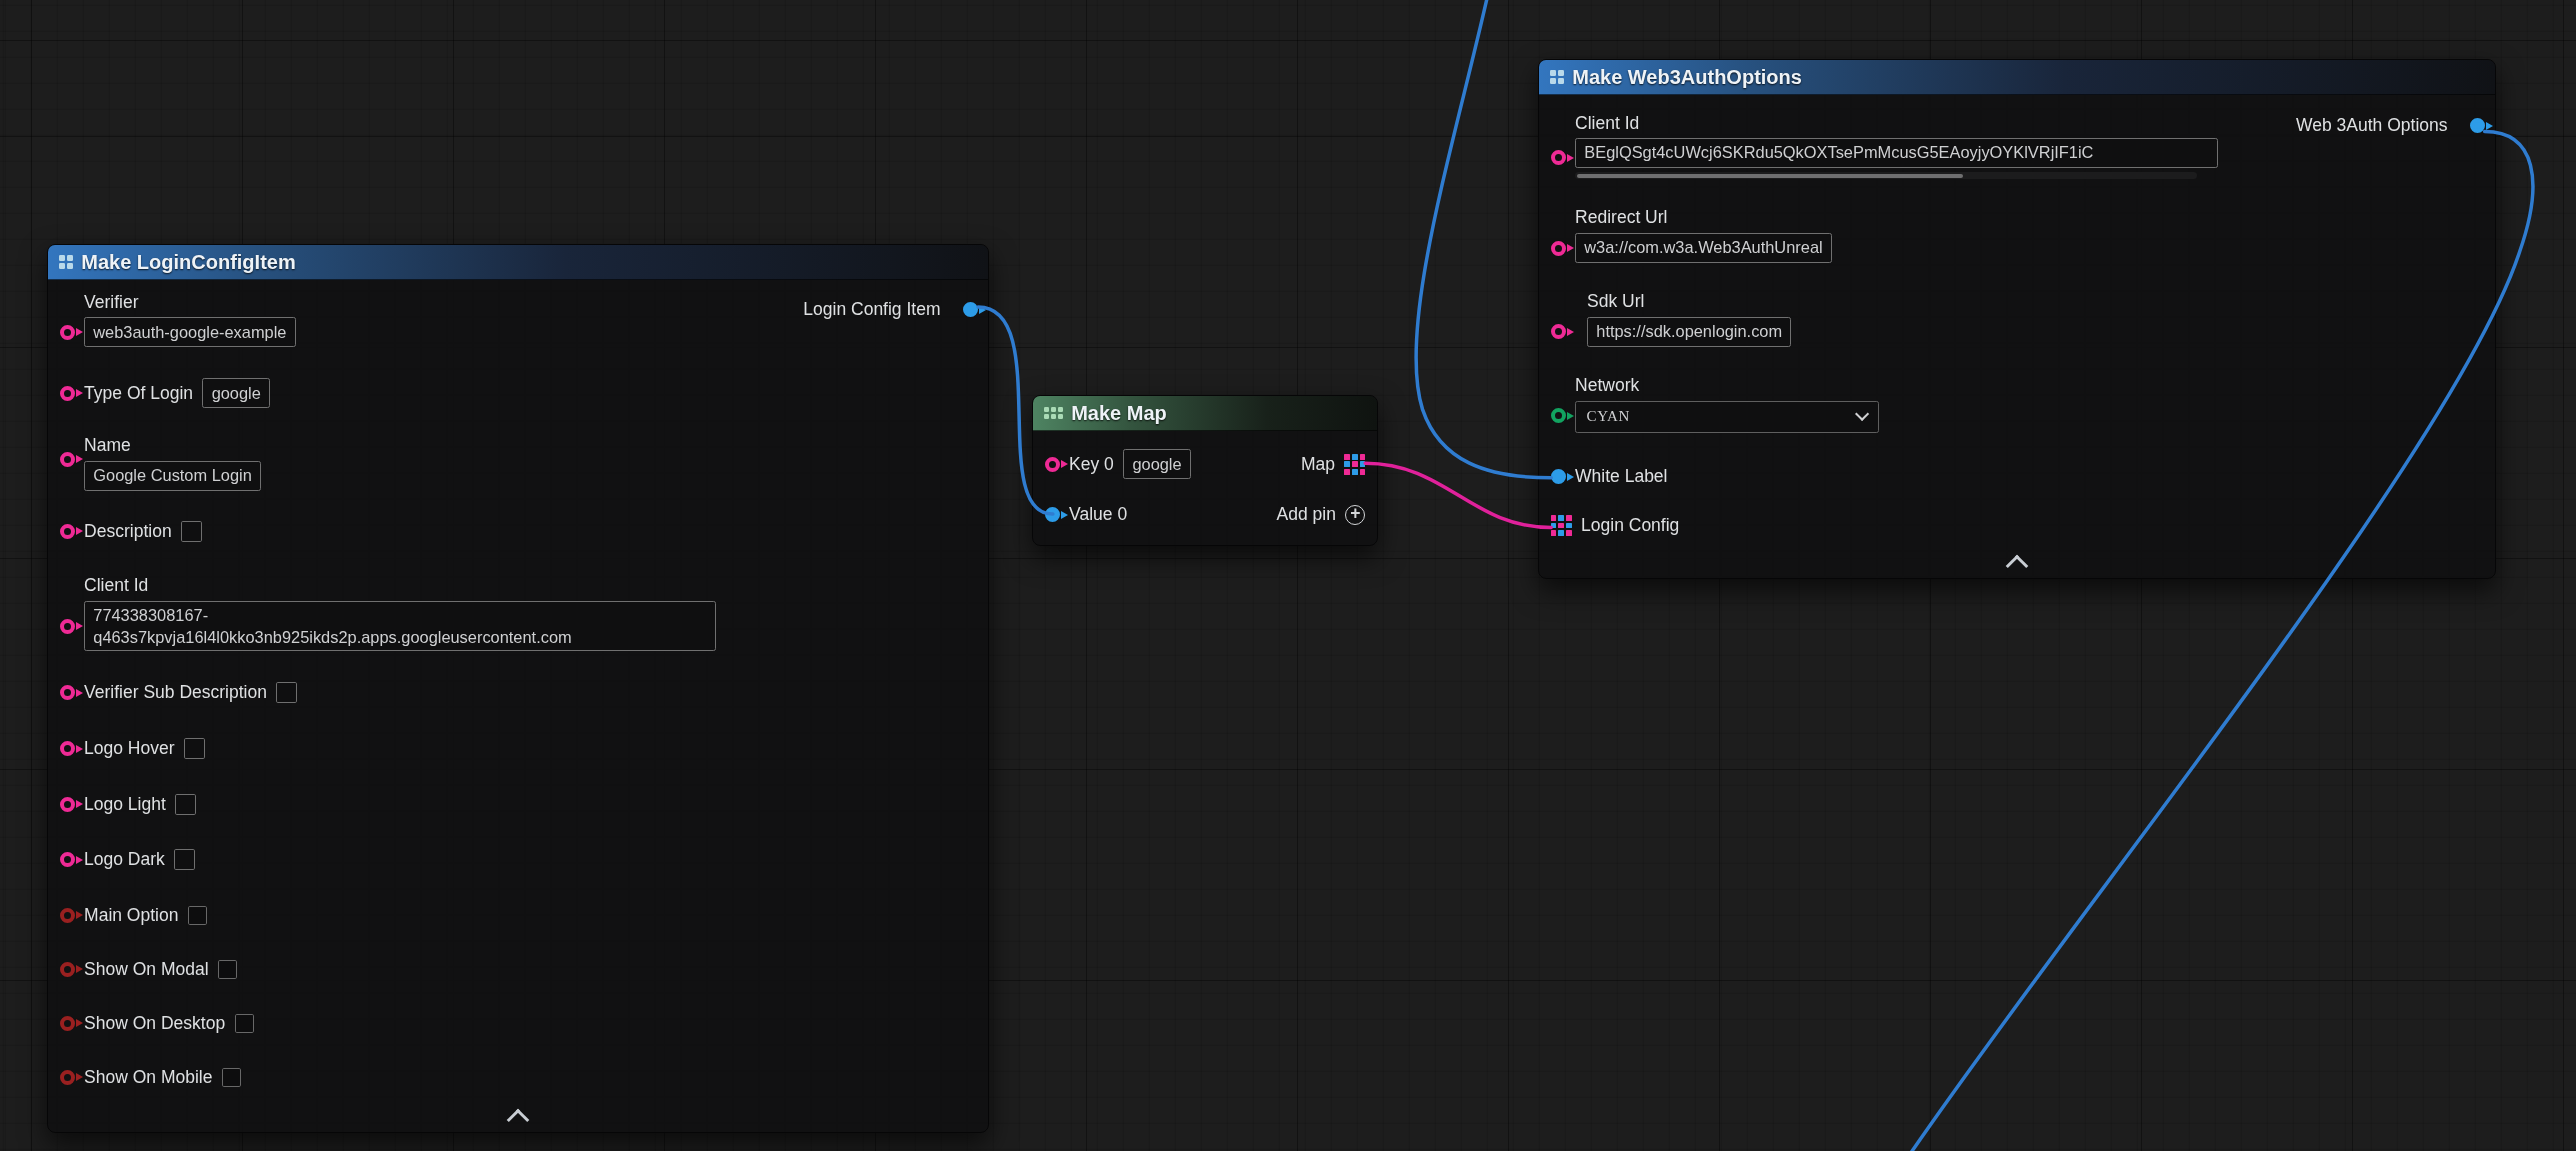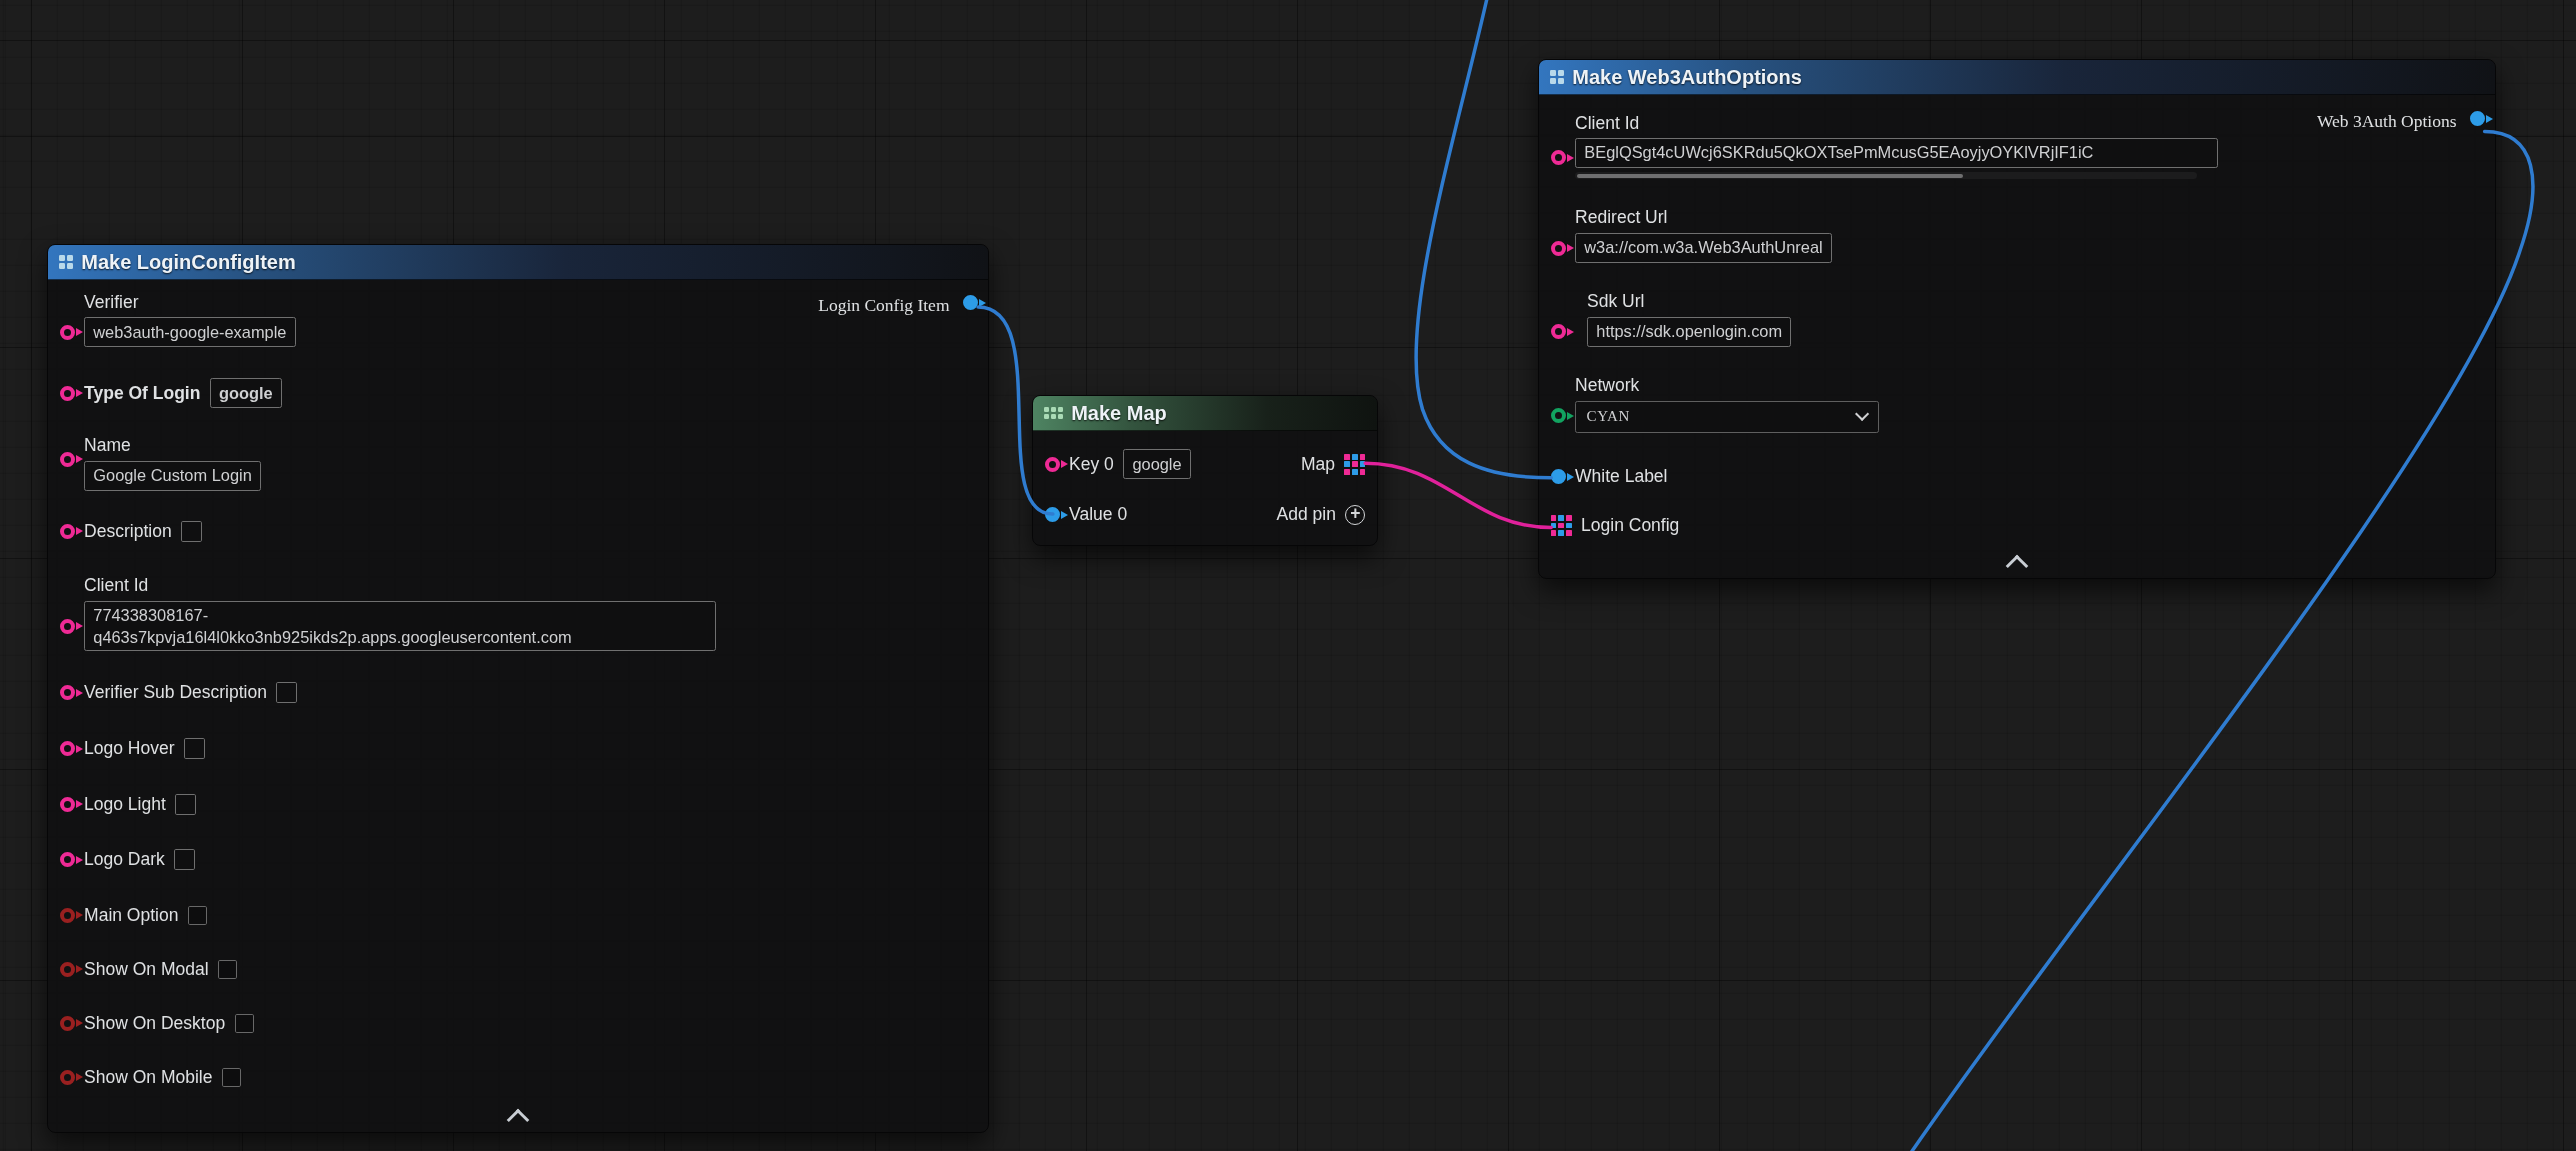--- a/index.html
+++ b/index.html
@@ -65,21 +65,21 @@
   .gcol{display:flex;flex-direction:column;gap:4.7px;margin-left:9.4px;}
   .tfield{
     display:inline-block;box-sizing:border-box;width:fit-content;
     background:#0f0f10;border:1.2px solid #707070;border-radius:2.3px;
     color:#cfd0d2;font-size:16.4px;line-height:23.4px;padding:2.3px 8.2px;
     white-space:nowrap;overflow:hidden;
   }
   .tfield.multiline{white-space:pre-line;line-height:22px;}
   .sbox{flex:none;width:21px;height:21px;box-sizing:border-box;background:#0f0f10;border:1.2px solid #6f6f6f;border-radius:1.8px;}
   .cbox{flex:none;width:19.3px;height:19.3px;box-sizing:border-box;background:#0d0d0e;border:1.2px solid #686868;border-radius:1.8px;}
-  .out-row{position:absolute;right:10.5px;display:flex;gap:13px;height:29px;z-index:2;font-family:Liberation Serif, serif;}
+  .out-row{position:absolute;right:10.5px;display:flex;align-items:center;gap:22px;height:29px;z-index:2;}
   .collapse{position:absolute;bottom:4.7px;left:50%;transform:translateX(-50%);width:28px;height:20px;display:flex;align-items:center;justify-content:center;cursor:pointer;}
   .chev-up{width:13px;height:13px;border-top:3.5px solid #c9ced4;border-right:3.5px solid #c9ced4;transform:rotate(-45deg);margin-top:5.8px;}
   
   .dropdown{
     display:flex;align-items:center;justify-content:space-between;box-sizing:border-box;
     width:304px;height:32px;padding:0 10.5px;
     background:#0f0f10;border:1.2px solid #5f5f5f;border-radius:2.3px;color:#cfd0d2;font-family:Liberation Serif, serif;
   }
   .dd-text{font-size:15px;letter-spacing:0.6px;}
   .dd-chev{width:8.2px;height:8.2px;border-right:2.3px solid #cfd0d2;border-bottom:2.3px solid #cfd0d2;transform:rotate(45deg);margin-top:-4.7px;}
@@ -125,21 +125,21 @@
     <div class="body">
 
       <div class="grp" style="margin-top:0;">
         <span class="pin pc-string"></span>
         <div class="gcol">
           <span class="plabel">Verifier</span>
           <span class="tfield">web3auth-google-example</span>
         </div>
       </div>
 
-      <div class="srow" style="margin-top:29px;font-weight:bold;">
+      <div class="srow" style="margin-top:29px;">
         <span class="pin pc-string"></span>
         <span class="plabel">Type Of Login</span>
         <span class="tfield">google</span>
       </div>
 
       <div class="grp" style="margin-top:24.6px;align-items:center;">
         <span class="pin pc-string"></span>
         <div class="gcol">
           <span class="plabel">Name</span>
           <span class="tfield">Google Custom Login</span>

